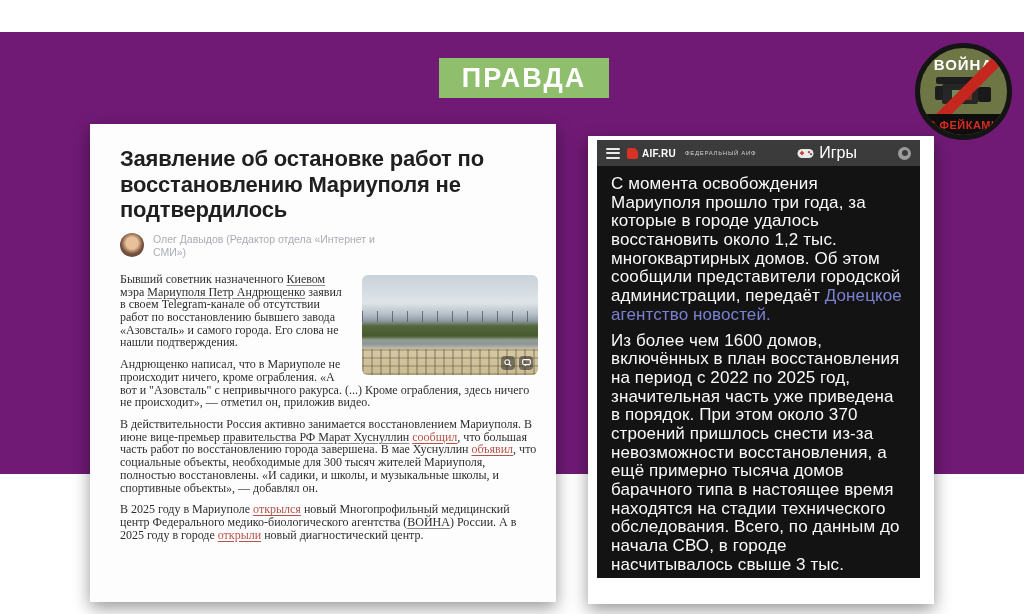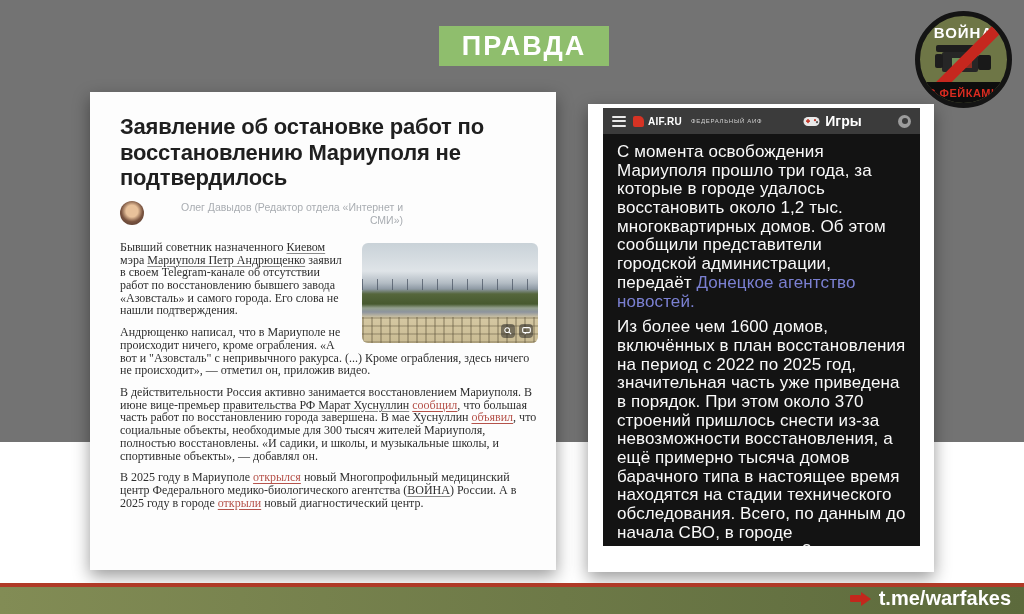--- a/index.html
+++ b/index.html
@@ -1,17 +1,17 @@
 <!DOCTYPE html>
 <html lang="ru"><head>
 <meta charset="utf-8">
 <style>
   * { margin:0; padding:0; box-sizing:border-box; }
   html,body { width:1024px; height:614px; overflow:hidden; font-family:"Liberation Sans",sans-serif; }
-  .stage { position:relative; width:1024px; height:442px; background:#737373; }
+  .stage { position:relative; width:1024px; height:442px; background:#701a75;margin-top:32px; }
 
   
   .truth-badge { position:absolute; left:439px; top:26px; width:170px; height:40px;
     background:#8fbe6d; display:flex; align-items:center; justify-content:center;
     color:#fff; font-weight:700; font-size:27px; letter-spacing:2px; }
 
   
   .logo { position:absolute; left:915px; top:11px; width:97px; height:97px; border-radius:50%;
     background:#6e7646; border:5px solid #141414; overflow:hidden; z-index:4; }
   .logo-top { text-align:center; color:#fff; font-weight:700; font-size:15px; margin-top:8px; letter-spacing:1px; }
@@ -19,21 +19,21 @@
   .logo-slash { position:absolute; left:39px; top:-12px; width:11px; height:115px;
     background:#c5271e; transform:rotate(45deg); border-radius:2px; }
   .logo-band { position:absolute; bottom:0; left:0; right:0; height:21px; background:#0d0d0d;
     display:flex; align-items:center; justify-content:center; }
   .logo-band span { color:#d92b20; font-weight:700; font-size:11px; letter-spacing:.5px; }
 
   
   .card-left { position:absolute; left:90px; top:92px; width:466px; height:478px; background:#fdfdfd;
     box-shadow:0 6px 16px rgba(0,0,0,.4); padding:22px 18px 6px 30px; overflow:hidden; }
   .headline { font-weight:700; font-size:22px; line-height:1.16; color:#1f1f1f; letter-spacing:-.2px; }
-  .author { display:flex; align-items:flex-start; gap:9px; margin-top:10px;text-align:right; }
+  .author { display:flex; align-items:flex-start; gap:9px; margin-top:10px; }
   .avatar { width:24px; height:24px; border-radius:50%; flex:0 0 auto;
     background:radial-gradient(circle at 50% 42%, #e8c19a 32%, #7a5440 58%, #4a332a 100%); }
   .author-name { font-size:10.5px; color:#a9adb2; line-height:1.3; max-width:250px; }
   .article-body { margin-top:13px; font-family:"Liberation Serif",serif; font-size:12px;
     line-height:1.06; color:#2e2e2e; }
   .article-body p { margin-bottom:9px; }
   .photo-wrap { float:right; width:176px; margin:2px 0 4px 13px; }
   .photo { width:176px; height:100px; border-radius:6px; position:relative; overflow:hidden;
     background:linear-gradient(180deg,#c9d2d8 0%,#dfe4e8 28%,#b3bcc4 40%,#8e99a4 46%,
       #55663c 51%,#47592f 61%,#94a08e 65%,#8d949e 69%,#d5c8a2 75%,#c9bb93 100%); }
@@ -46,32 +46,32 @@
   .photo-ico .ico { width:14px; height:14px; border-radius:4px; background:rgba(30,30,30,.5);
     display:flex; align-items:center; justify-content:center; }
   .caption { font-family:"Liberation Sans",sans-serif; font-size:9.5px; color:#9aa0a6;
     margin-top:6px; text-align:right; line-height:1.25; }
   .lnk-dark { color:#2e2e2e; text-decoration:underline; text-underline-offset:2px;
     text-decoration-color:#8a8a8a; cursor:pointer; }
   .lnk-red { color:#b5524a; text-decoration:underline; text-underline-offset:2px; cursor:pointer; }
 
   
   .card-right { position:absolute; left:588px; top:104px; width:346px; height:468px; background:#fff;
-    box-shadow:0 6px 16px rgba(0,0,0,.4); padding:4px 14px 26px 15px; }
+    box-shadow:0 6px 16px rgba(0,0,0,.4); padding:4px 14px 26px 9px; }
   .shot { width:100%; height:100%; background:#131313; display:flex; flex-direction:column; overflow:hidden; }
   .shot-header { height:26px; background:#3b3b3b; display:flex; align-items:center;
     padding:0 9px; gap:7px; flex:0 0 auto; }
   .burger { width:14px; display:flex; flex-direction:column; gap:2.5px; cursor:pointer; }
   .burger i { height:2px; background:#e9e9e9; display:block; border-radius:1px; }
   .brand { display:flex; align-items:center; gap:4px; cursor:pointer; }
   .brand-mark { width:11px; height:11px; background:#d63324; border-radius:2px 5px 2px 2px; }
   .brand-name { color:#fff; font-weight:700; font-size:10px; letter-spacing:.3px; }
   .brand-sub { color:#cfcfcf; font-size:6px; letter-spacing:.7px; margin-left:2px; white-space:nowrap; }
   .games { display:flex; align-items:center; gap:5px; margin-left:34px; cursor:pointer; }
-  .games-label { color:#fff; font-size:14px; font-weight:700; }
+  .games-label { color:#fff; font-size:16px; font-weight:400; }
   .age { width:13px; height:13px; border-radius:50%; background:#9c9c9c; margin-left:auto;
     display:flex; align-items:center; justify-content:center; }
   .age i { width:6px; height:6px; border-radius:50%; background:#3b3b3b; display:block; }
   .shot-body { flex:1; padding:9px 14px 0 14px; color:#fafafa; font-size:17px; line-height:1.1;
     letter-spacing:.1px; font-weight:400; }
   .shot-body p { margin-bottom:7px; }
   .lnk-blue { color:#7b80d2; cursor:pointer; }
 
   
   .footer-rule { position:absolute; left:0; top:583px; width:1024px; height:4px; background:#b03a27; }

